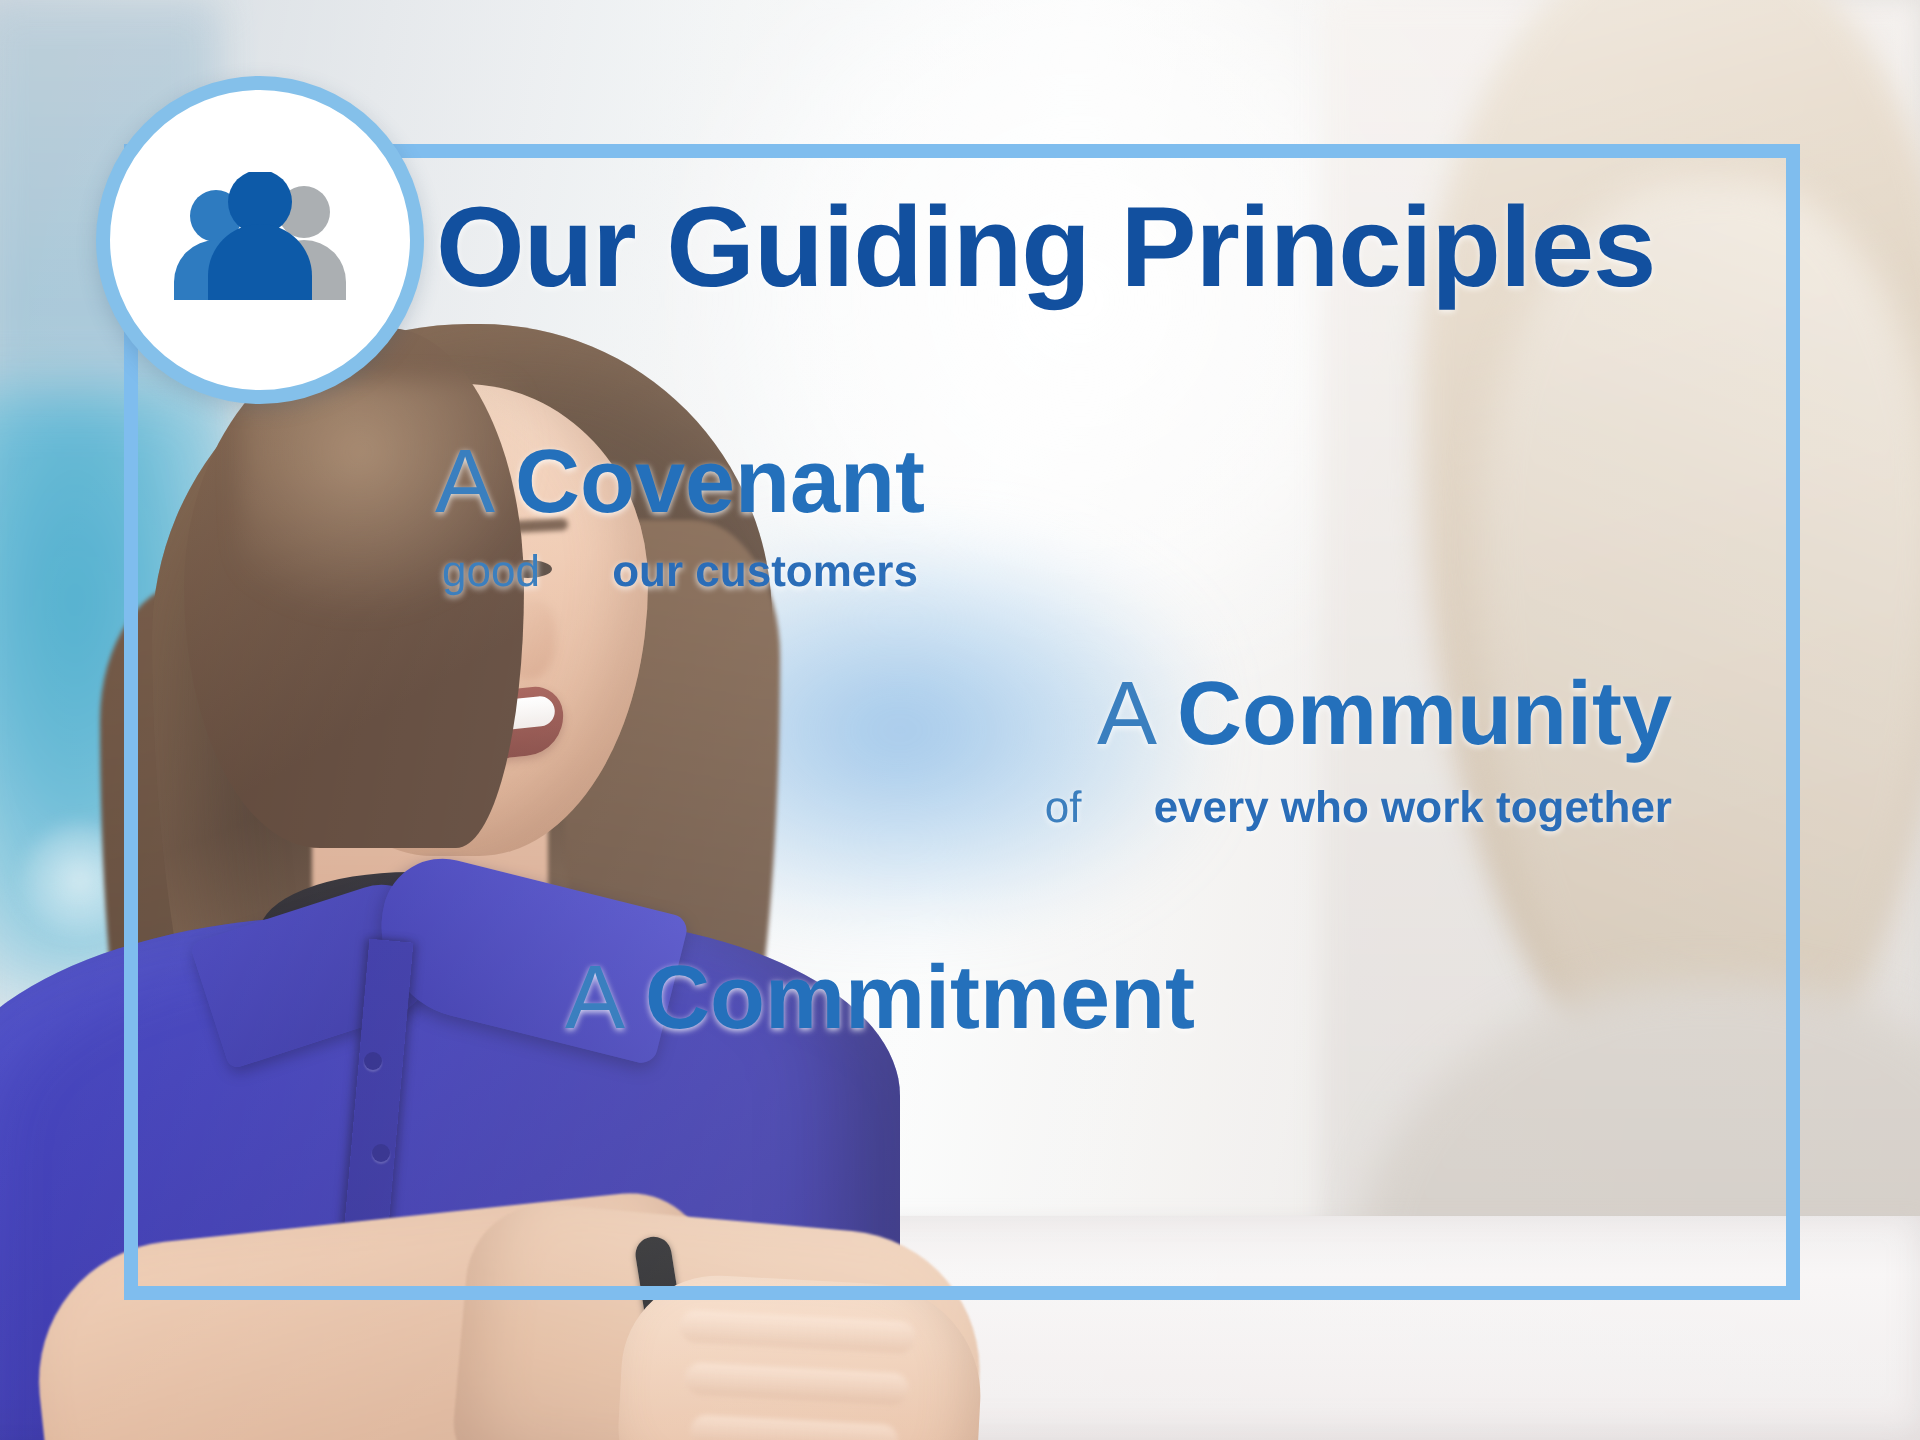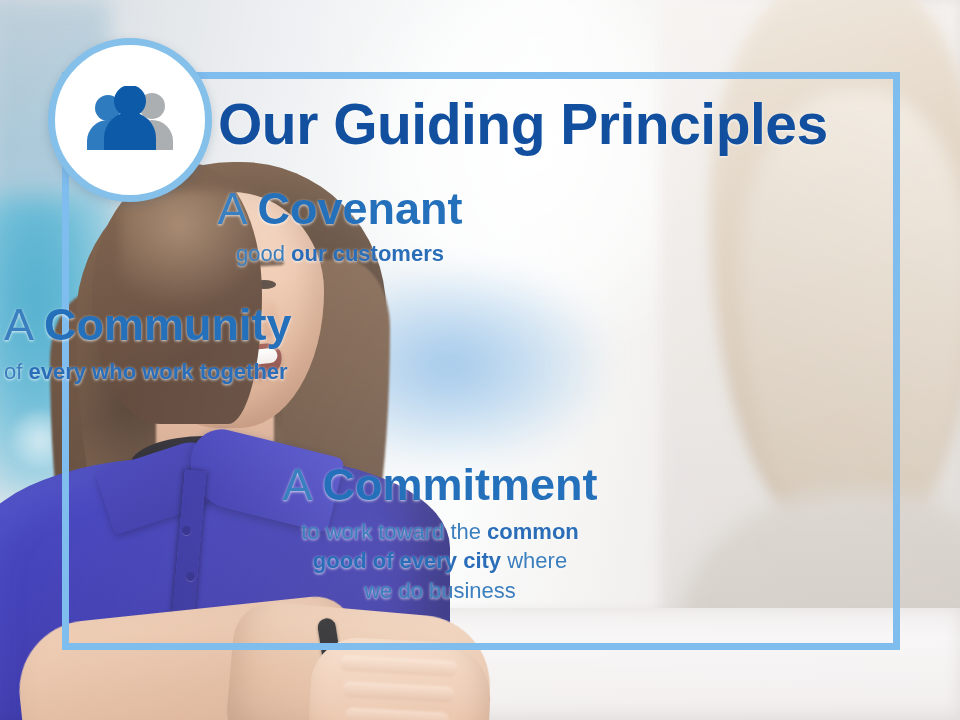--- a/index.html
+++ b/index.html
@@ -305,32 +305,33 @@
     font-size:57px;font-weight:bold;color:#12509f;
     letter-spacing:-.5px;line-height:1;
     text-shadow:0 1px 3px rgba(255,255,255,.75);
   }
 
   .principle{position:absolute;}
   .p-head{
     font-size:45px;line-height:1.04;color:#2d74bc;
     text-shadow:0 1px 3px rgba(255,255,255,.8);
     white-space:nowrap;
+    margin-top:32px;
   }
   .p-head .lead{font-weight:300;color:#3a7fbf;}
   .p-head .key{font-weight:bold;color:#2470bb;}
   .p-sub{
     font-size:22px;line-height:1.35;color:#3c7fbe;
     text-shadow:0 1px 3px rgba(255,255,255,.85);
   }
-  .p-sub b{font-weight:bold;color:#2a6db8;}
+  .p-sub b{font-weight:bold;color:#2a6db8;margin-left:30px;}
 
   #p1{left:0;top:186px;width:680px;text-align:center;}
-  #p2{left:4px;top:302px;width:820px;text-align:left;}
-  #p3{left:0;top:462px;width:880px;text-align:center;}
+  #p2{left:16px;top:302px;width:820px;text-align:right;}
+  #p3{left:0;top:444px;width:880px;text-align:center;}
   #p1 .p-sub{margin-top:6px;}
   #p2 .p-sub{margin-top:8px;}
   #p3 .p-sub{margin-top:8px;}
 </style>
 </head>
 <body>
 
 <div id="stage">
 
   <div class="photo">
@@ -442,26 +443,15 @@
         <span>of </span><b>every who work together</b>
       </div>
     </div>
   </div>
 
   <div class="principle" id="p3">
     <div class="p-head">
       <span class="lead">A </span>
       <span class="key">Commitment</span>
     </div>
-    <div class="p-sub">
-      <div>
-        <span>to work toward the </span><b>common</b>
-      </div>
-      <div>
-        <b>good of every city</b><span> where</span>
-      </div>
-      <div>
-        <span>we do business</span>
-      </div>
-    </div>
   </div>
 
 </div>
 
 </body></html>

